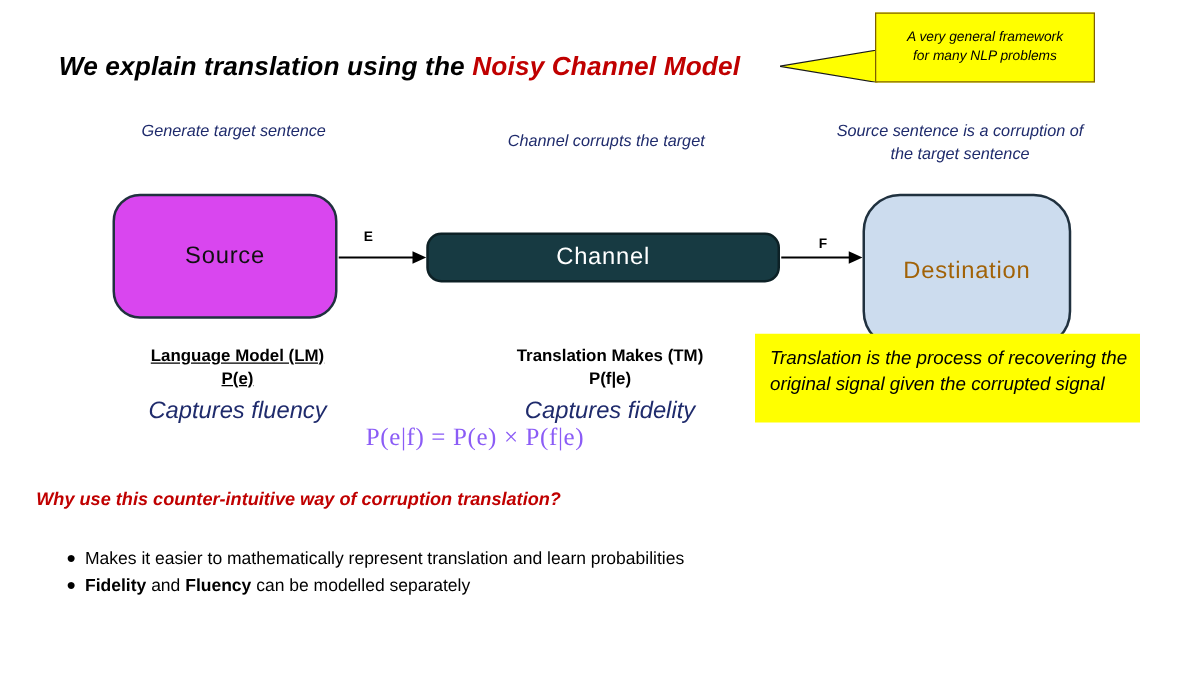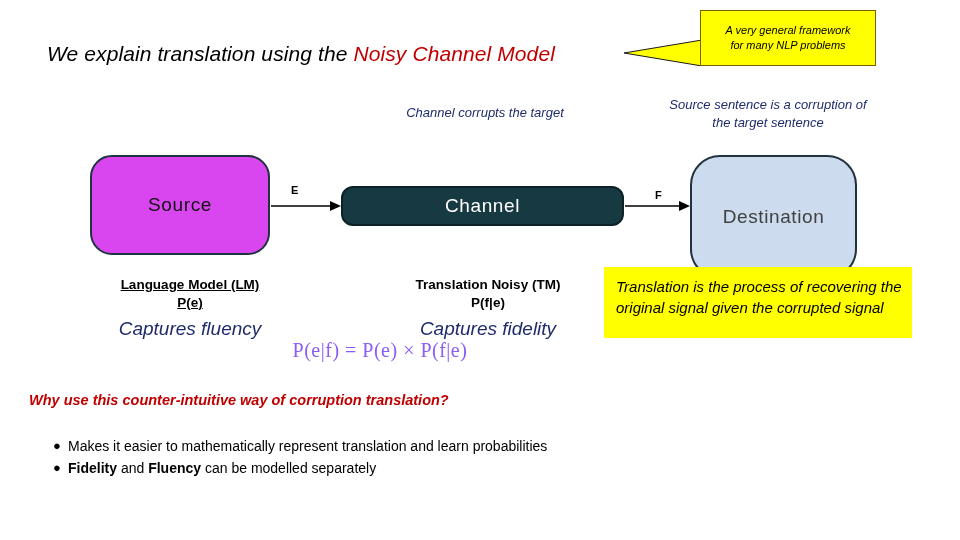--- a/index.html
+++ b/index.html
@@ -23,20 +23,21 @@
   
   .title-line {
     position: absolute;
     left: 47px;
     top: 42px;
     font-size: 21px;
     font-style: italic;
     color: #000000;
     white-space: nowrap;
     letter-spacing: 0.1px;
+    font-weight: bold;
   }
   .title-accent {
     color: #c00000;
   }
 
   
   .callout {
     position: absolute;
     left: 700px;
     top: 10px;
@@ -107,21 +108,21 @@
     color: #ffffff;
   }
   .box-destination {
     left: 690px;
     top: 155px;
     width: 167px;
     height: 124px;
     background: #ccdcee;
     border: 2px solid #20313f;
     border-radius: 30px;
-    color: #404040;
+    color: #a16207;
   }
 
   
   .arrow-svg {
     position: absolute;
     left: 0;
     top: 0;
     width: 960px;
     height: 540px;
     pointer-events: none;
@@ -232,20 +233,21 @@
 
   <svg class="callout-tail" viewBox="0 0 78 26">
     <polygon points="0,13 78,0 78,26" fill="#ffff00" stroke="#1a1a1a" stroke-width="1"></polygon>
   </svg>
 
   <div class="callout">
     <span>A very general framework</span>
     <span>for many NLP problems</span>
   </div>
 
+  <div class="cap cap-generate">Generate target sentence</div>
   <div class="cap cap-corrupts">Channel corrupts the target</div>
   <div class="cap cap-source-corruption">Source sentence is a corruption  of the target sentence</div>
 
   <svg class="arrow-svg" viewBox="0 0 960 540">
     <line x1="271" y1="206" x2="333" y2="206" stroke="#000000" stroke-width="1.6"></line>
     <polygon points="341,206 330,201 330,211" fill="#000000"></polygon>
     <line x1="625" y1="206" x2="682" y2="206" stroke="#000000" stroke-width="1.6"></line>
     <polygon points="690,206 679,201 679,211" fill="#000000"></polygon>
   </svg>
 
@@ -256,21 +258,21 @@
   <div class="box box-channel">Channel</div>
   <div class="box box-destination">Destination</div>
 
   <div class="model model-lm">
     <div>Language Model (LM)</div>
     <div>P(e)</div>
   </div>
   <div class="captures cap-fluency">Captures fluency</div>
 
   <div class="model model-tm">
-    <div>Translation Noisy (TM)</div>
+    <div>Translation Makes (TM)</div>
     <div>P(f|e)</div>
   </div>
   <div class="captures cap-fidelity">Captures fidelity</div>
 
   <div class="note">Translation is the process of recovering the original signal given the corrupted signal</div>
 
   <div class="equation">P(e|f) = P(e) × P(f|e)</div>
 
   <div class="question">Why use this counter-intuitive way of corruption translation?</div>
 

